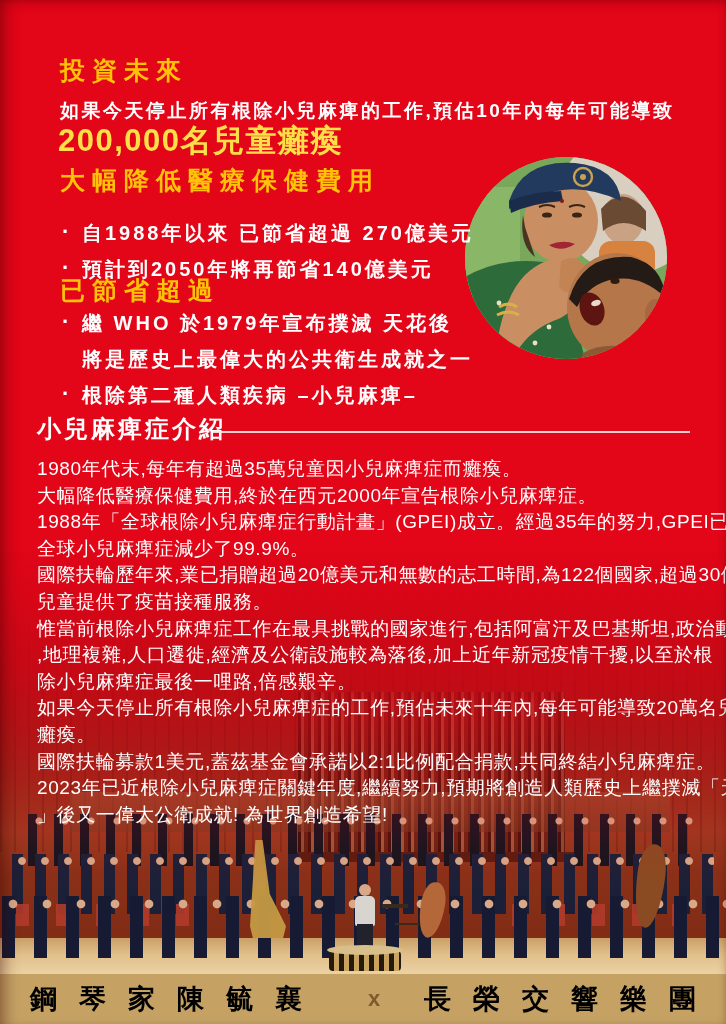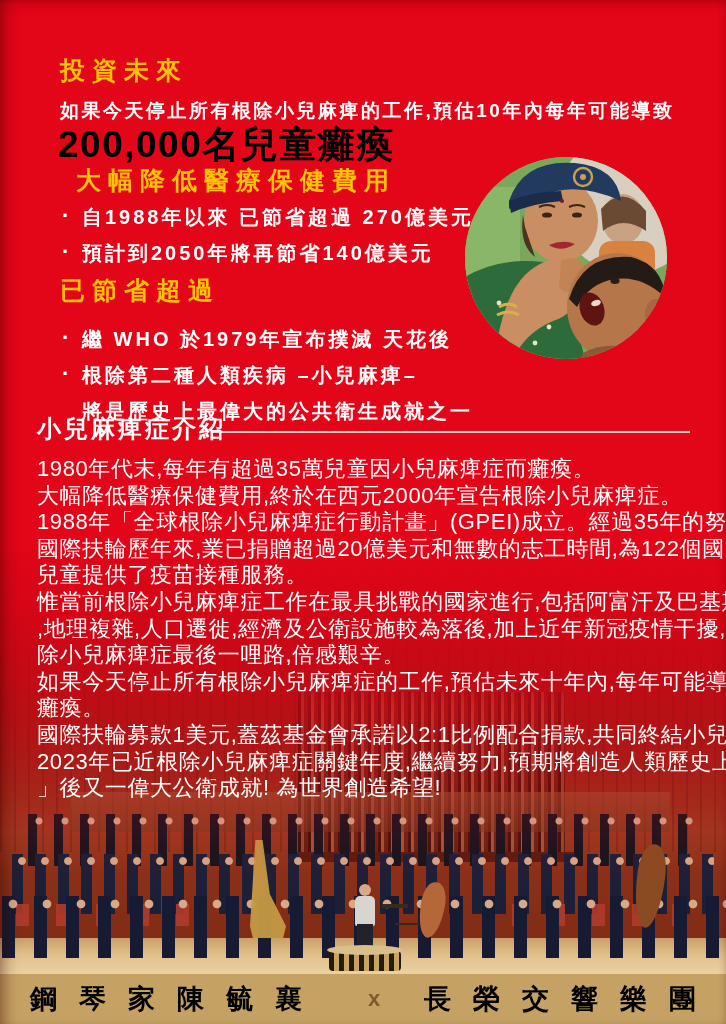--- a/index.html
+++ b/index.html
@@ -5,31 +5,31 @@
   html,body{margin:0;padding:0;}
   body{
     width:726px;height:1024px;position:relative;overflow:hidden;
     background:#E30518;
     font-family:"Liberation Sans","DejaVu Sans",sans-serif;
   }
   
   .yellow-hd{color:#FFC208;font-weight:700;font-size:25px;letter-spacing:7px;line-height:1;}
   .abs{position:absolute;}
   .bold-line{color:#fff;font-weight:700;font-size:19px;letter-spacing:2.5px;white-space:nowrap;}
-  .big-line{color:#000000;font-weight:700;font-size:37px;letter-spacing:1.5px;white-space:nowrap;}
+  .big-line{color:#fde047;font-weight:700;font-size:31px;letter-spacing:1.5px;white-space:nowrap;}
   .bullet-line{color:#fff;font-weight:700;font-size:20px;letter-spacing:3px;white-space:nowrap;
     position:relative;padding-left:22px;margin-bottom:9px;}
   .bullet-line::before{content:"·";position:absolute;left:2px;top:-1px;font-size:22px;}
   .bullet-cont{padding-left:22px;}
   .bullet-cont::before{content:"";}
   
   .intro-hd{color:#fff;font-weight:700;font-size:24px;letter-spacing:3px;white-space:nowrap;}
   .intro-rule{position:absolute;left:213px;top:431px;width:477px;height:2px;
     background:rgba(255,230,230,0.9);z-index:6;}
-  .para{color:#fff;font-size:22px;font-weight:500;letter-spacing:0.6px;line-height:26.6px;}
+  .para{color:#fff;font-size:19px;font-weight:500;letter-spacing:0.6px;line-height:26.6px;}
   .para div{white-space:nowrap;}
   .content{position:relative;z-index:6;}
   
   .photo-circle{position:absolute;left:465px;top:157px;width:202px;height:202px;
     border-radius:50%;overflow:hidden;z-index:5;background:#7fae62;}
   
   .hall{position:absolute;left:0;top:552px;width:726px;height:424px;overflow:hidden;z-index:1;}
   .hall .wall{position:absolute;inset:0;
     background:linear-gradient(180deg,#5e0c0a 0%,#7a1810 30%,#8f2a18 52%,#9c3a20 66%,#8a3018 76%,#7c2a14 100%);}
   .hall .wall-streaks{position:absolute;left:0;top:0;width:100%;height:300px;opacity:.5;
@@ -178,42 +178,43 @@
 </div>
 
 <div class="content">
 
   <div class="abs yellow-hd" style="left:60px;top:58px;">投資未來</div>
 
   <div class="abs bold-line" style="left:60px;top:98px;">如果今天停止所有根除小兒麻痺的工作,預估10年內每年可能導致</div>
 
   <div class="abs big-line" style="left:58px;top:120px;">200,000名兒童癱瘓</div>
 
-  <div class="abs yellow-hd" style="left:76px;top:168px;">大幅降低醫療保健費用</div>
-
-  <div class="abs" style="left:60px;top:204px;">
+  <div class="abs yellow-hd" style="left:60px;top:168px;">大幅降低醫療保健費用</div>
+
+  <div class="abs" style="left:60px;top:220px;">
     <div class="bullet-line">自1988年以來 已節省超過 270億美元</div>
     <div class="bullet-line">預計到2050年將再節省140億美元</div>
   </div>
 
   <div class="abs yellow-hd" style="left:60px;top:278px;">已節省超過</div>
 
-  <div class="abs" style="left:60px;top:326px;">
+  <div class="abs" style="left:60px;top:310px;">
     <div class="bullet-line">繼 WHO 於1979年宣布撲滅 天花後</div>
+    <div class="bullet-line bullet-cont">將是歷史上最偉大的公共衛生成就之一</div>
     <div class="bullet-line">根除第二種人類疾病 –小兒麻痺–</div>
-    <div class="bullet-line bullet-cont">將是歷史上最偉大的公共衛生成就之一</div>
   </div>
 
   <div class="abs intro-hd" style="left:37px;top:413px;text-align:right;">小兒麻痺症介紹</div>
   <div class="intro-rule"></div>
 
   <div class="abs para" style="left:37px;top:456px;width:665px;">
     <div>1980年代末,每年有超過35萬兒童因小兒麻痺症而癱瘓。</div>
     <div>大幅降低醫療保健費用,終於在西元2000年宣告根除小兒麻痺症。</div>
     <div>1988年「全球根除小兒麻痺症行動計畫」(GPEI)成立。經過35年的努力,GPEI已將</div>
+    <div>全球小兒麻痺症減少了99.9%。</div>
     <div>國際扶輪歷年來,業已捐贈超過20億美元和無數的志工時間,為122個國家,超過30億</div>
     <div>兒童提供了疫苗接種服務。</div>
     <div>惟當前根除小兒麻痺症工作在最具挑戰的國家進行,包括阿富汗及巴基斯坦,政治動盪</div>
     <div>,地理複雜,人口遷徙,經濟及公衛設施較為落後,加上近年新冠疫情干擾,以至於根</div>
     <div>除小兒麻痺症最後一哩路,倍感艱辛。</div>
     <div>如果今天停止所有根除小兒麻痺症的工作,預估未來十年內,每年可能導致20萬名兒童</div>
     <div>癱瘓。</div>
     <div>國際扶輪募款1美元,蓋茲基金會承諾以2:1比例配合捐款,共同終結小兒麻痺症。</div>
     <div>2023年已近根除小兒麻痺症關鍵年度,繼續努力,預期將創造人類歷史上繼撲滅「天花</div>
     <div>」後又一偉大公衛成就! 為世界創造希望!</div>

